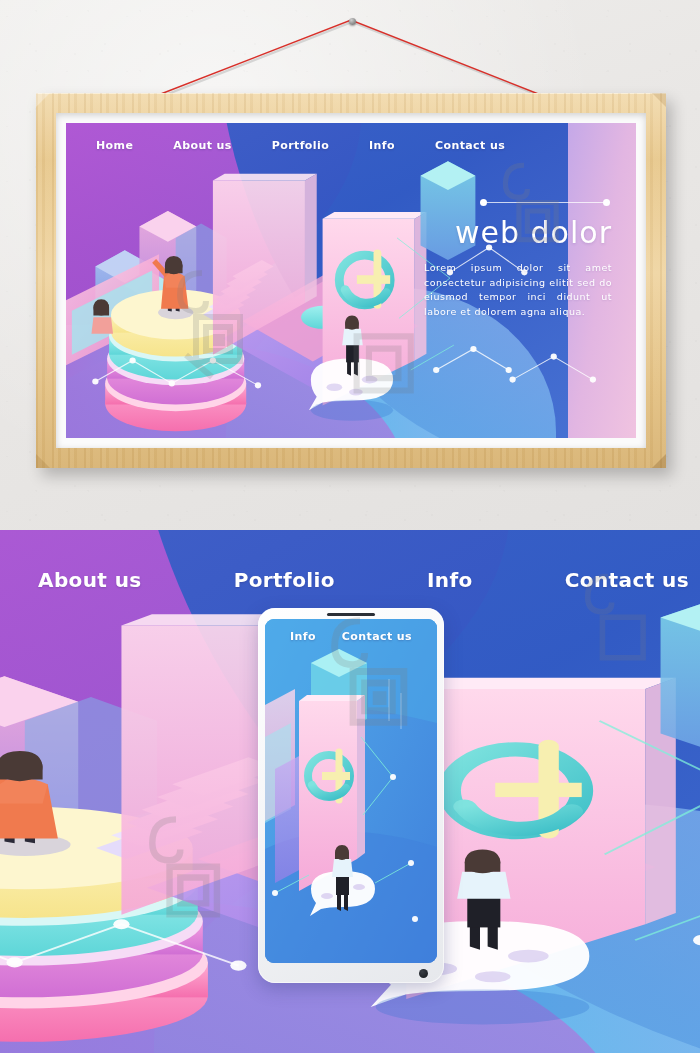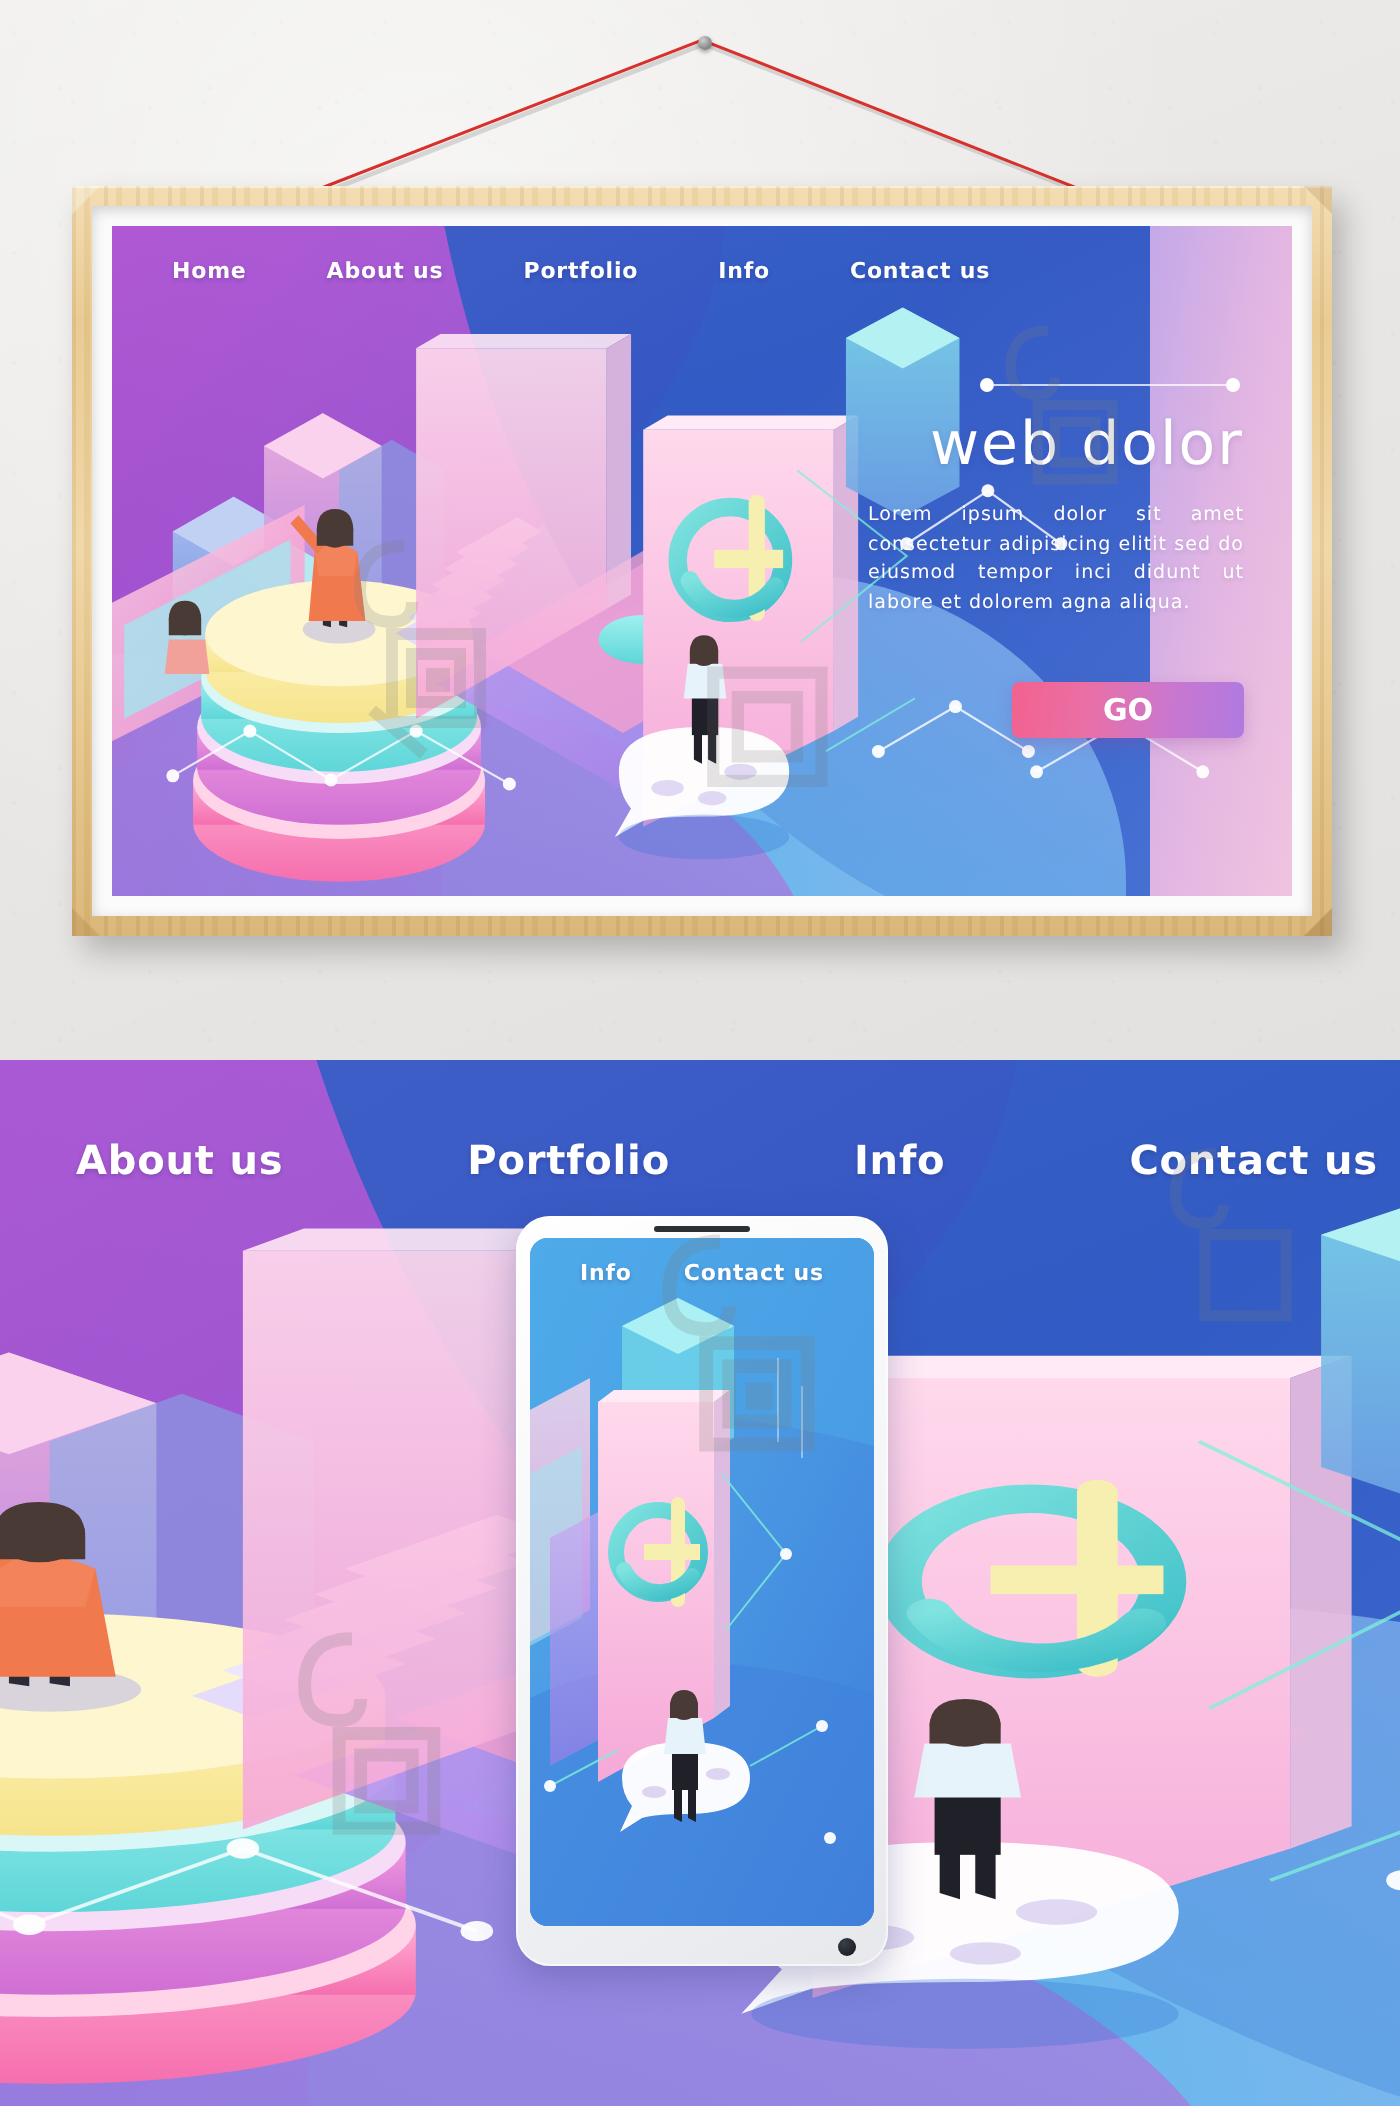--- a/index.html
+++ b/index.html
@@ -43,21 +43,21 @@
     box-shadow: 0 1px 2px rgba(0,0,0,.35);
   }
 
   
   #picture-frame {
     position: absolute;
     left: 36px; top: 93px;
     width: 630px; height: 375px;
     background:
       linear-gradient(180deg, #f3dcb0 0%, #e8c98f 18%, #f0d6a4 48%, #e3c184 80%, #d9b576 100%);
-    padding: 10px;
+    padding: 20px;
     box-shadow: 6px 8px 14px rgba(0,0,0,.22), 0 1px 0 rgba(255,255,255,.5) inset;
   }
   #frame-grain {
     position: absolute; inset: 0; pointer-events: none;
     background-image: repeating-linear-gradient(90deg,
       rgba(150,105,40,.10) 0 2px, rgba(255,255,255,.05) 2px 6px,
       rgba(150,105,40,.07) 6px 9px, rgba(255,255,255,.03) 9px 16px);
   }
   .miter { position: absolute; width: 0; height: 0; pointer-events: none; }
   #miter-tl { left: 0; top: 0; border-left: 14px solid rgba(255,255,255,.30); border-bottom: 14px solid transparent; }
@@ -388,21 +388,20 @@
           <span class="nav-item">Contact us</span>
         </div>
 
         <div class="logo-rule" style="right:26px; top:76px; width:130px;">
           <span class="dot"></span>
           <span class="line"></span>
           <span class="dot"></span>
         </div>
         <div class="headline" style="right:24px; top:92px; font-size:30px;">web dolor</div>
         <div class="body-copy" style="right:24px; top:138px; width:188px; font-size:9.5px;">Lorem ipsum dolor sit amet consectetur adipisicing elitit sed do eiusmod tempor inci didunt ut labore et dolorem agna aliqua.</div>
-        <div class="go-button" style="right:24px; top:228px; width:116px; height:28px; font-size:15px;">GO</div>
       </div>
     </div>
   </div>
 </div>
 
 <div id="bottom-scene">
   <div id="bottom-banner" class="banner">
     <div class="banner-bg"></div>
     <div class="wave-purple"></div>
     <div class="wave-darkblue"></div>

